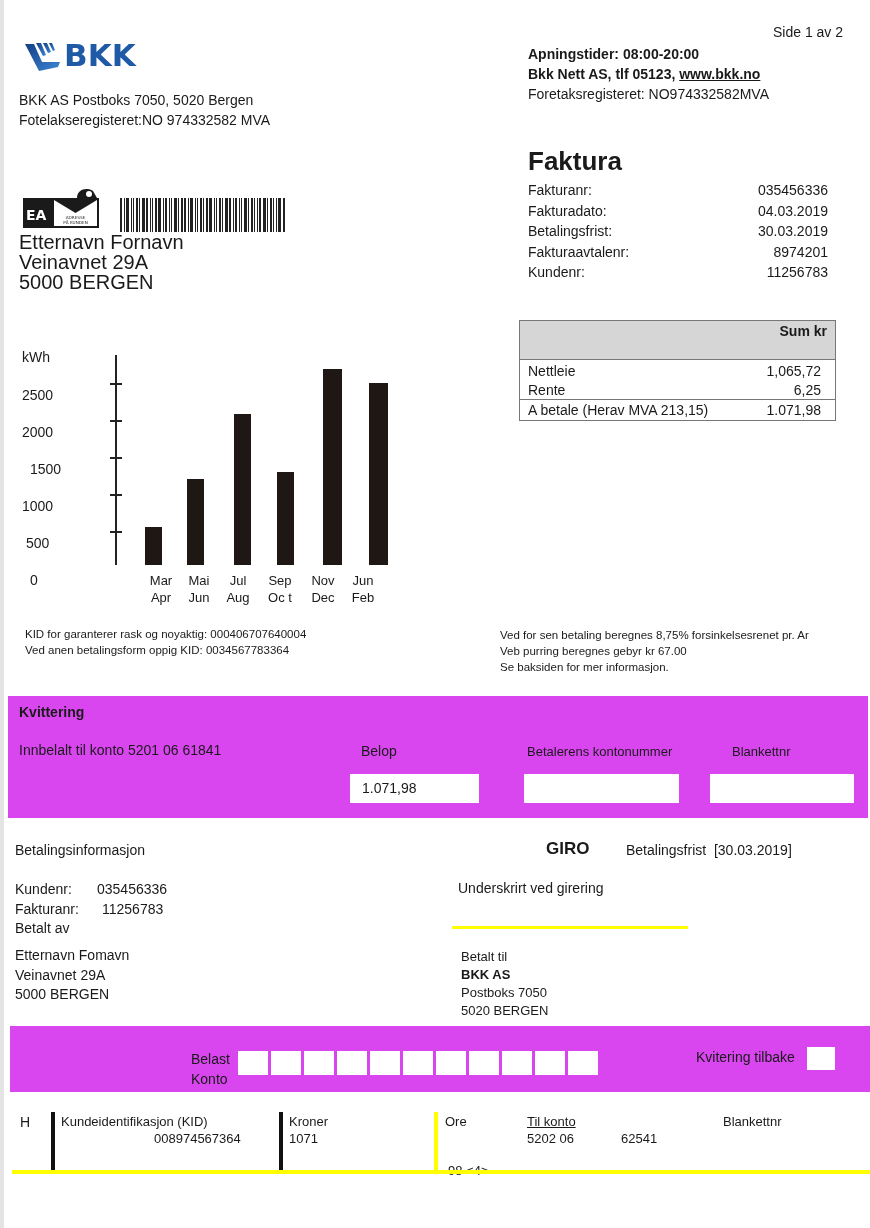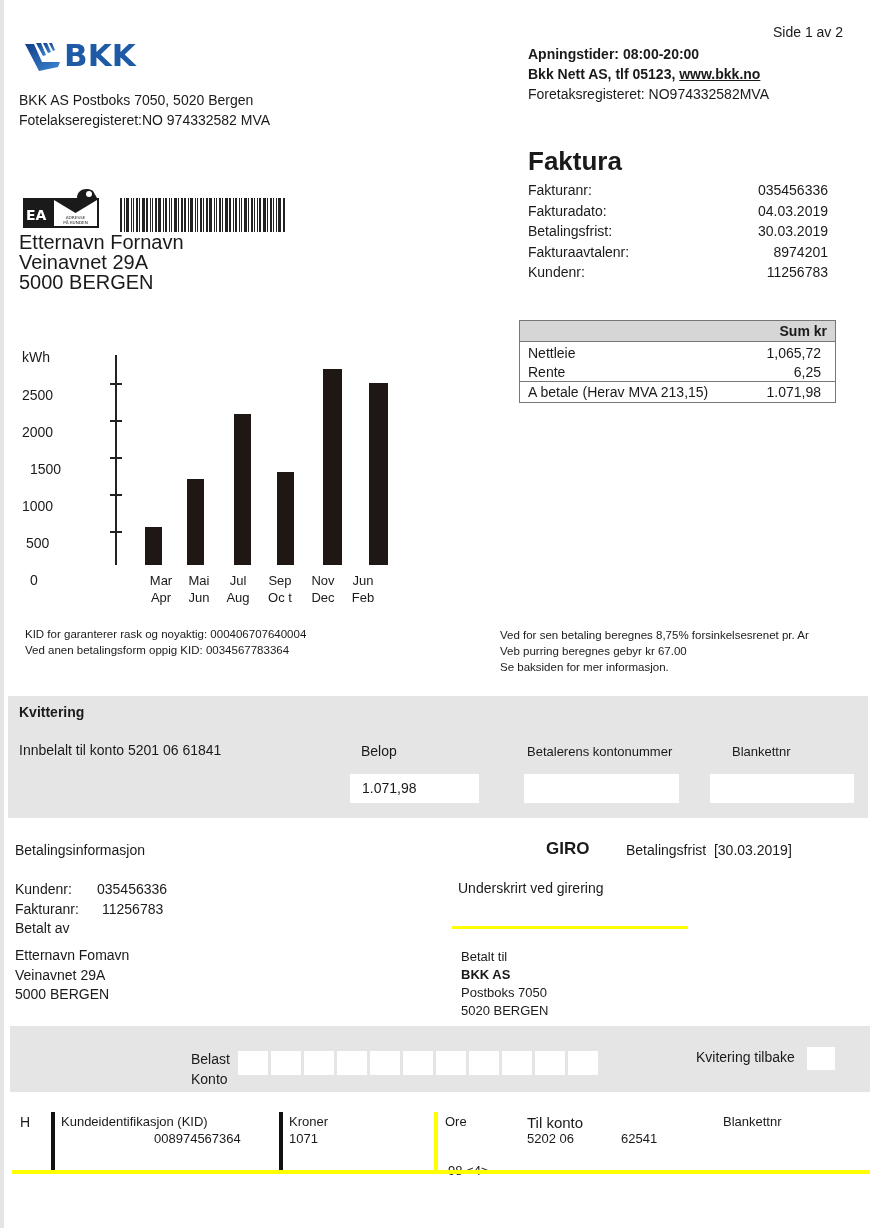--- a/index.html
+++ b/index.html
@@ -28,38 +28,38 @@
   
   .ea { left: 23px; top: 187px; width: 78px; height: 42px; }
   .barcode { left: 120px; top: 198px; width: 196px; height: 34px; display: flex; align-items: stretch; }
   .barcode span { display: block; background: #222; margin-right: 1.5px; }
 
   .recipient { left: 19px; top: 232px; }
   .recipient div { font-size: 20px; line-height: 20px; }
 
   
   .sum-table { left: 519px; top: 320px; width: 317px; border: 1px solid #777; font-size: 14px; }
-  .sum-head { background: #d6d6d6; border-bottom: 1px solid #777; text-align: right; font-weight: bold; padding: 0 8px; height: 21px; line-height: 20px; }
+  .sum-head { background: #d6d6d6; border-bottom: 1px solid #777; text-align: right; font-weight: bold; padding: 0 8px; height: 39px; line-height: 20px; }
   .sum-row { display: flex; justify-content: space-between; padding: 0 14px 0 8px; line-height: 18.5px; }
   .sum-total { border-top: 1px solid #777; gap: 20px; }
 
   
   .chart { left: 0; top: 340px; width: 420px; height: 280px; }
   .y-lab { position: absolute; font-size: 14px; left: 22px; }
   .axis { position: absolute; left: 115px; top: 15px; width: 2px; height: 210px; background: #222; }
   .tick { position: absolute; left: 110px; width: 12px; height: 2px; background: #222; }
   .bar { position: absolute; width: 17px; background: #1e1714; }
   .x-lab { position: absolute; font-size: 13px; text-align: center; width: 40px; line-height: 17px; }
 
   .refs-left { left: 25px; top: 626px; }
   .refs-left div, .refs-right div { font-size: 11.5px; line-height: 16px; }
   .refs-right { left: 500px; top: 627px; }
 
   
-  .yellow { background: #e5e5e5; }
+  .yellow { background: #d946ef; }
   .receipt { left: 8px; top: 696px; width: 860px; height: 122px; }
   .field-box { position: absolute; background: #ffffff; height: 29px; }
 
   .belast { left: 10px; top: 1026px; width: 860px; height: 66px; }
   .belast-box { position: absolute; top: 25px; width: 30px; height: 24px; background: #fff; }
 
   .yline { position: absolute; background: #ffff00; }
   .kline { position: absolute; background: #111; width: 4px; }
 </style>
 </head>
@@ -327,17 +327,17 @@
 <div class="abs" style="left:20px;top:1114px;font-size:14px;">H</div>
 <div class="kline" style="left:51px;top:1112px;height:60px;"></div>
 <div class="abs" style="left:61px;top:1114px;font-size:13px;">Kundeidentifikasjon (KID)</div>
 <div class="abs" style="left:154px;top:1131px;font-size:13px;">008974567364</div>
 <div class="kline" style="left:279px;top:1112px;height:60px;"></div>
 <div class="abs" style="left:289px;top:1114px;font-size:13px;">Kroner</div>
 <div class="abs" style="left:289px;top:1131px;font-size:13px;">1071</div>
 <div class="yline" style="left:434px;top:1112px;width:4px;height:60px;"></div>
 <div class="abs" style="left:445px;top:1114px;font-size:13px;">Ore</div>
 <div class="abs" style="left:448px;top:1163px;font-size:13px;">98 &lt;4&gt;</div>
-<div class="abs" style="left:527px;top:1114px;font-size:15px;">Til konto</div>
+<div class="abs" style="left:527px;top:1114px;font-size:13px;text-decoration:underline;">Til konto</div>
 <div class="abs" style="left:527px;top:1131px;font-size:13px;">5202 06</div>
 <div class="abs" style="left:621px;top:1131px;font-size:13px;">62541</div>
 <div class="abs" style="left:723px;top:1114px;font-size:13px;">Blankettnr</div>
 <div class="yline" style="left:12px;top:1170px;width:858px;height:4px;"></div>
 
 </body></html>

